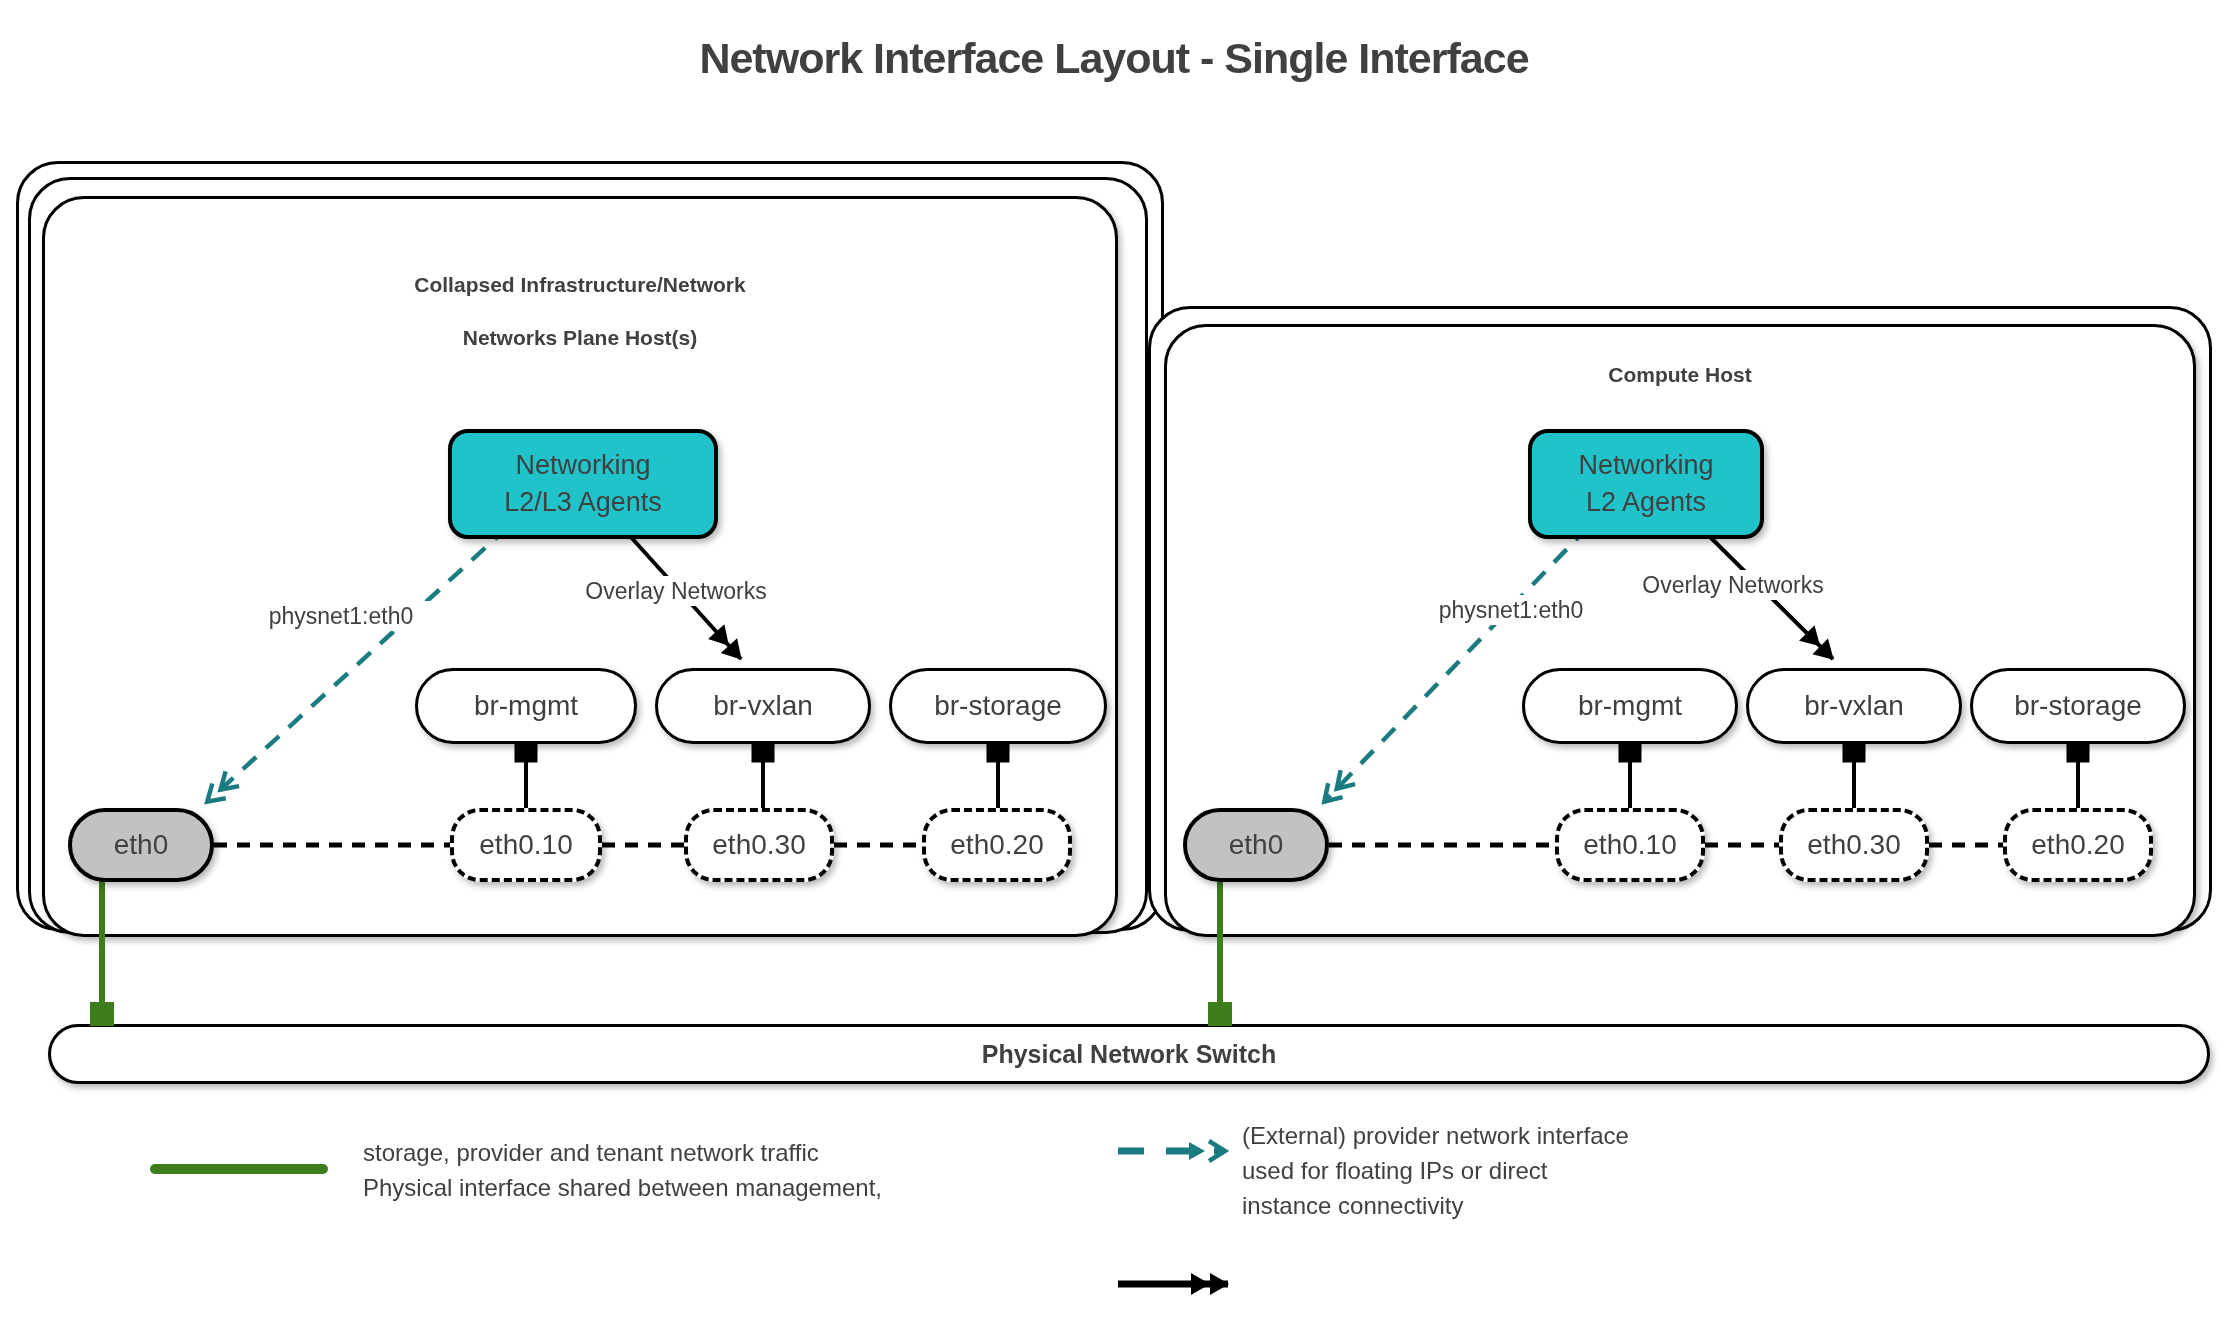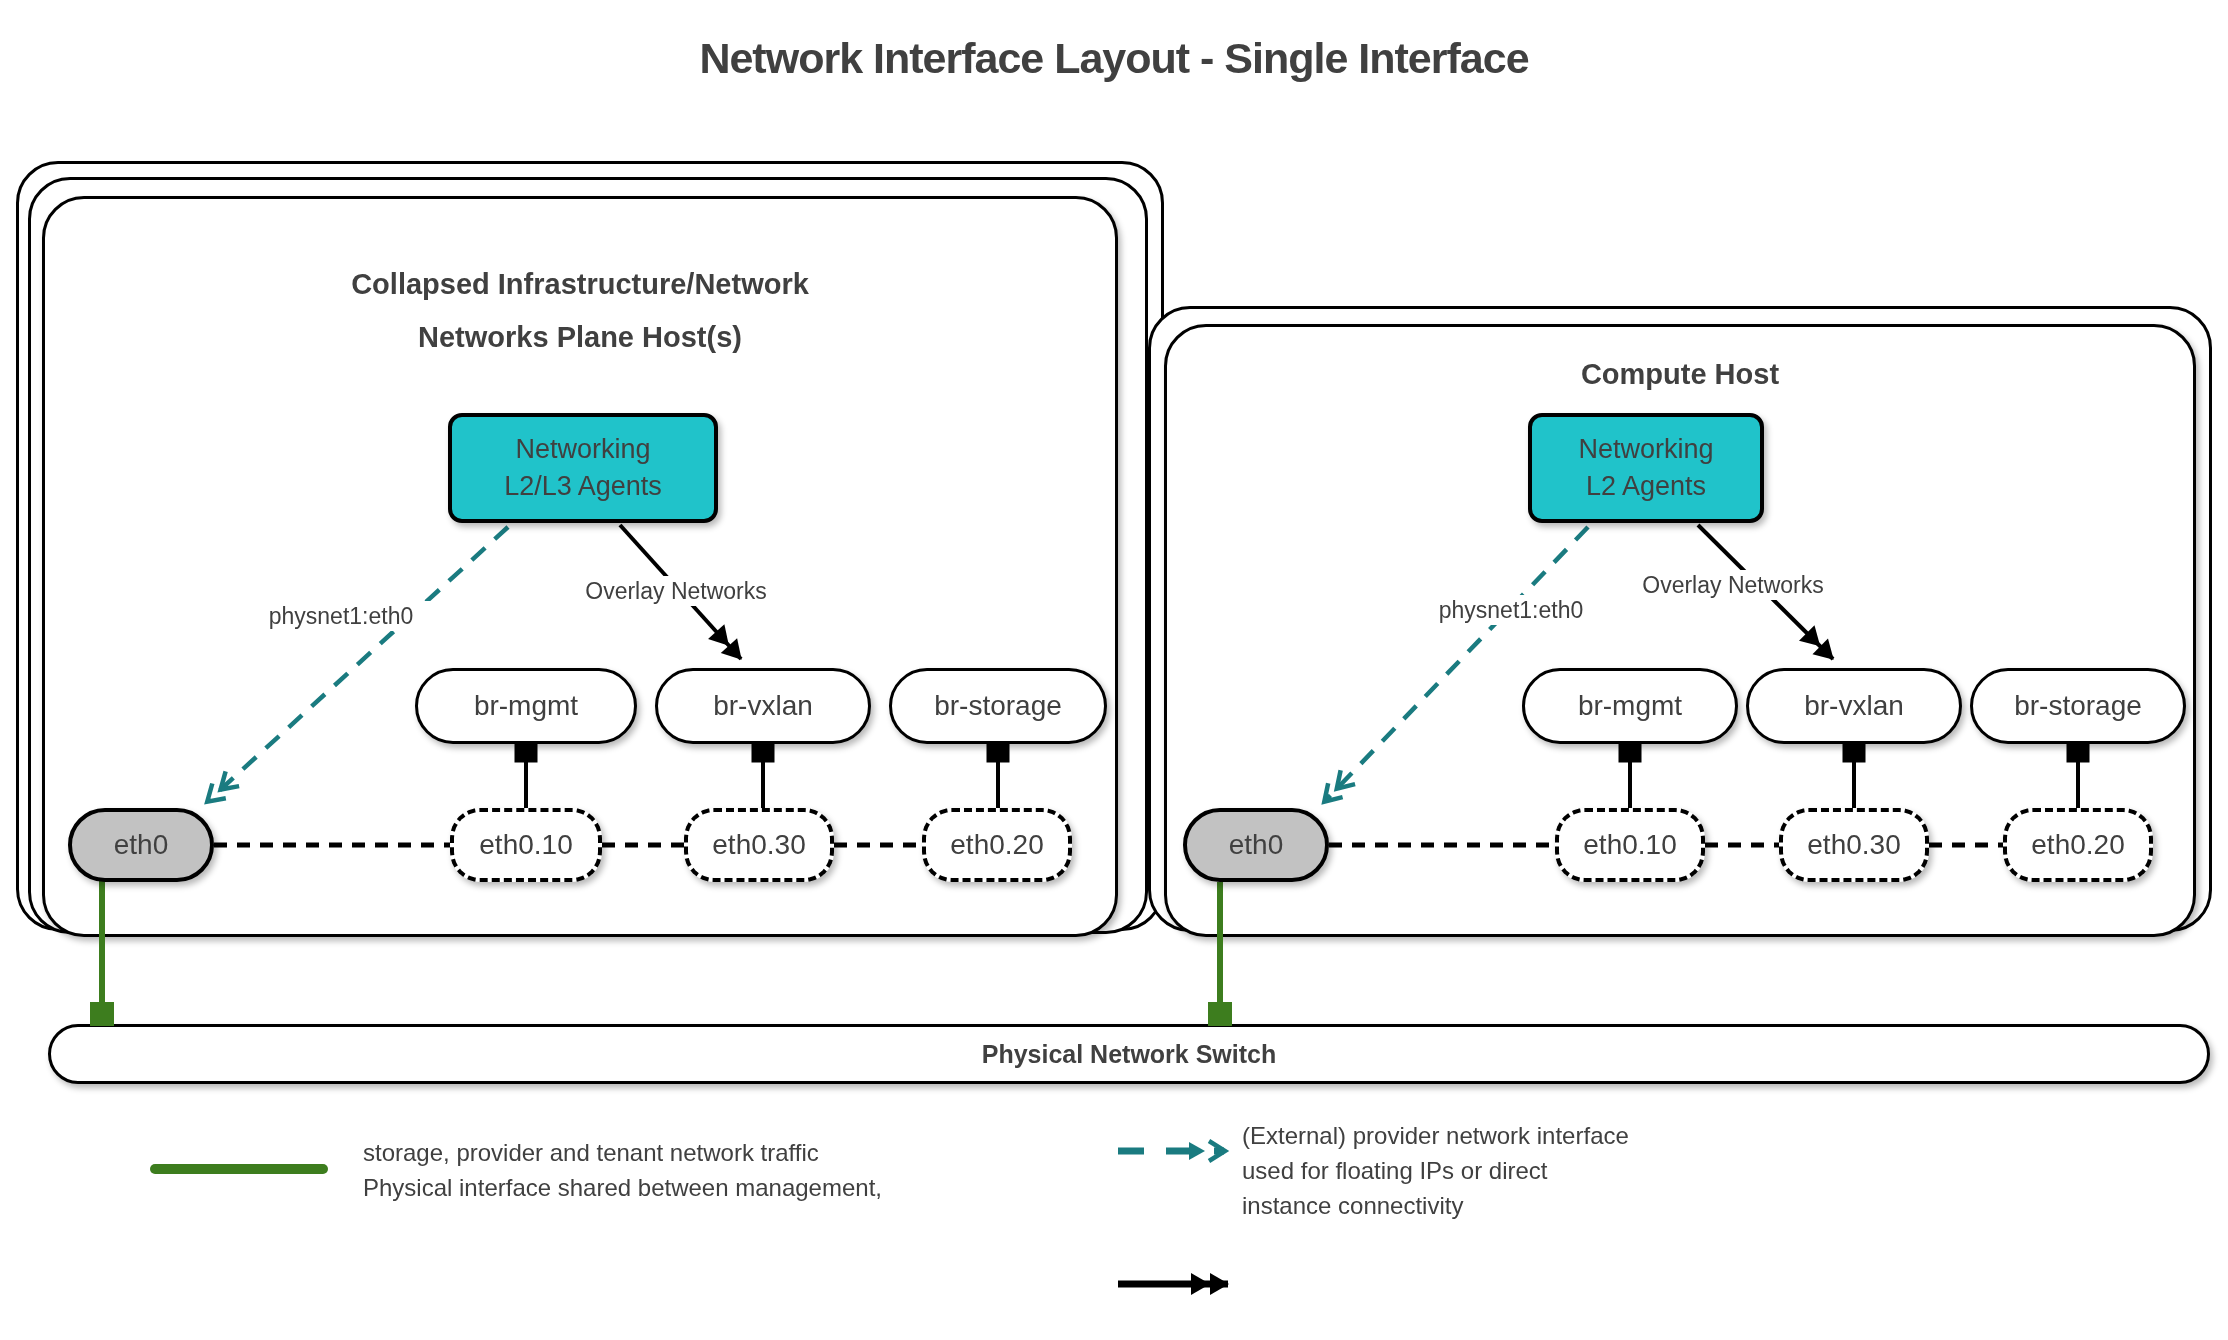--- a/index.html
+++ b/index.html
@@ -3,24 +3,24 @@
 <meta charset="utf-8">
 <style>
   html,body{margin:0;padding:0;background:#fff;}
   .canvas{position:relative;width:2228px;height:1340px;background:#fff;overflow:hidden;
           font-family:"Liberation Sans","DejaVu Sans",sans-serif;color:#404040;}
   .abs{position:absolute;box-sizing:border-box;}
   .z1{z-index:1}.z2{z-index:2}.z3{z-index:3}
   .main-title{left:0;top:34px;width:2228px;text-align:center;font-size:43px;font-weight:bold;letter-spacing:-1px;}
   .hostbox{border:3.5px solid #000;border-radius:42px;background:#fff;}
   .shadow{box-shadow:3px 4px 6px rgba(0,0,0,0.28);}
-  .host-title{font-weight:bold;font-size:29px;line-height:53px;text-align:center;}
-  .agent{border:4px solid #000;border-radius:14px;background:var(--teal_fill,#20c3ca);
+  .host-title{font-weight:bold;font-size:21px;line-height:53px;text-align:center;}
+  .agent{border:4px solid #000;border-radius:20px;background:var(--teal_fill,#20c3ca);
          display:flex;flex-direction:column;align-items:center;justify-content:center;
-         font-size:27px;line-height:37px;text-align:center;}
+         font-size:27px;line-height:37px;text-align:center;margin-top:16px;}
   .node{border:3.5px solid #000;border-radius:999px;background:#fff;
         display:flex;align-items:center;justify-content:center;font-size:28px;}
   .iface{border:4px dashed #000;border-radius:30px;background:#fff;
         display:flex;align-items:center;justify-content:center;font-size:28px;}
   .iface.phys{border-style:solid;border-radius:999px;background:var(--gray_fill,#c2c2c2);text-align:center;}
   .arrlabel{font-size:23px;line-height:30px;text-align:center;background:#fff;padding:0 4px;}
   .switchbar{border:3.5px solid #000;border-radius:30px;background:#fff;
         display:flex;align-items:center;justify-content:center;font-size:25px;font-weight:bold;}
   .legend-text{font-size:24px;line-height:35px;}
 </style>

